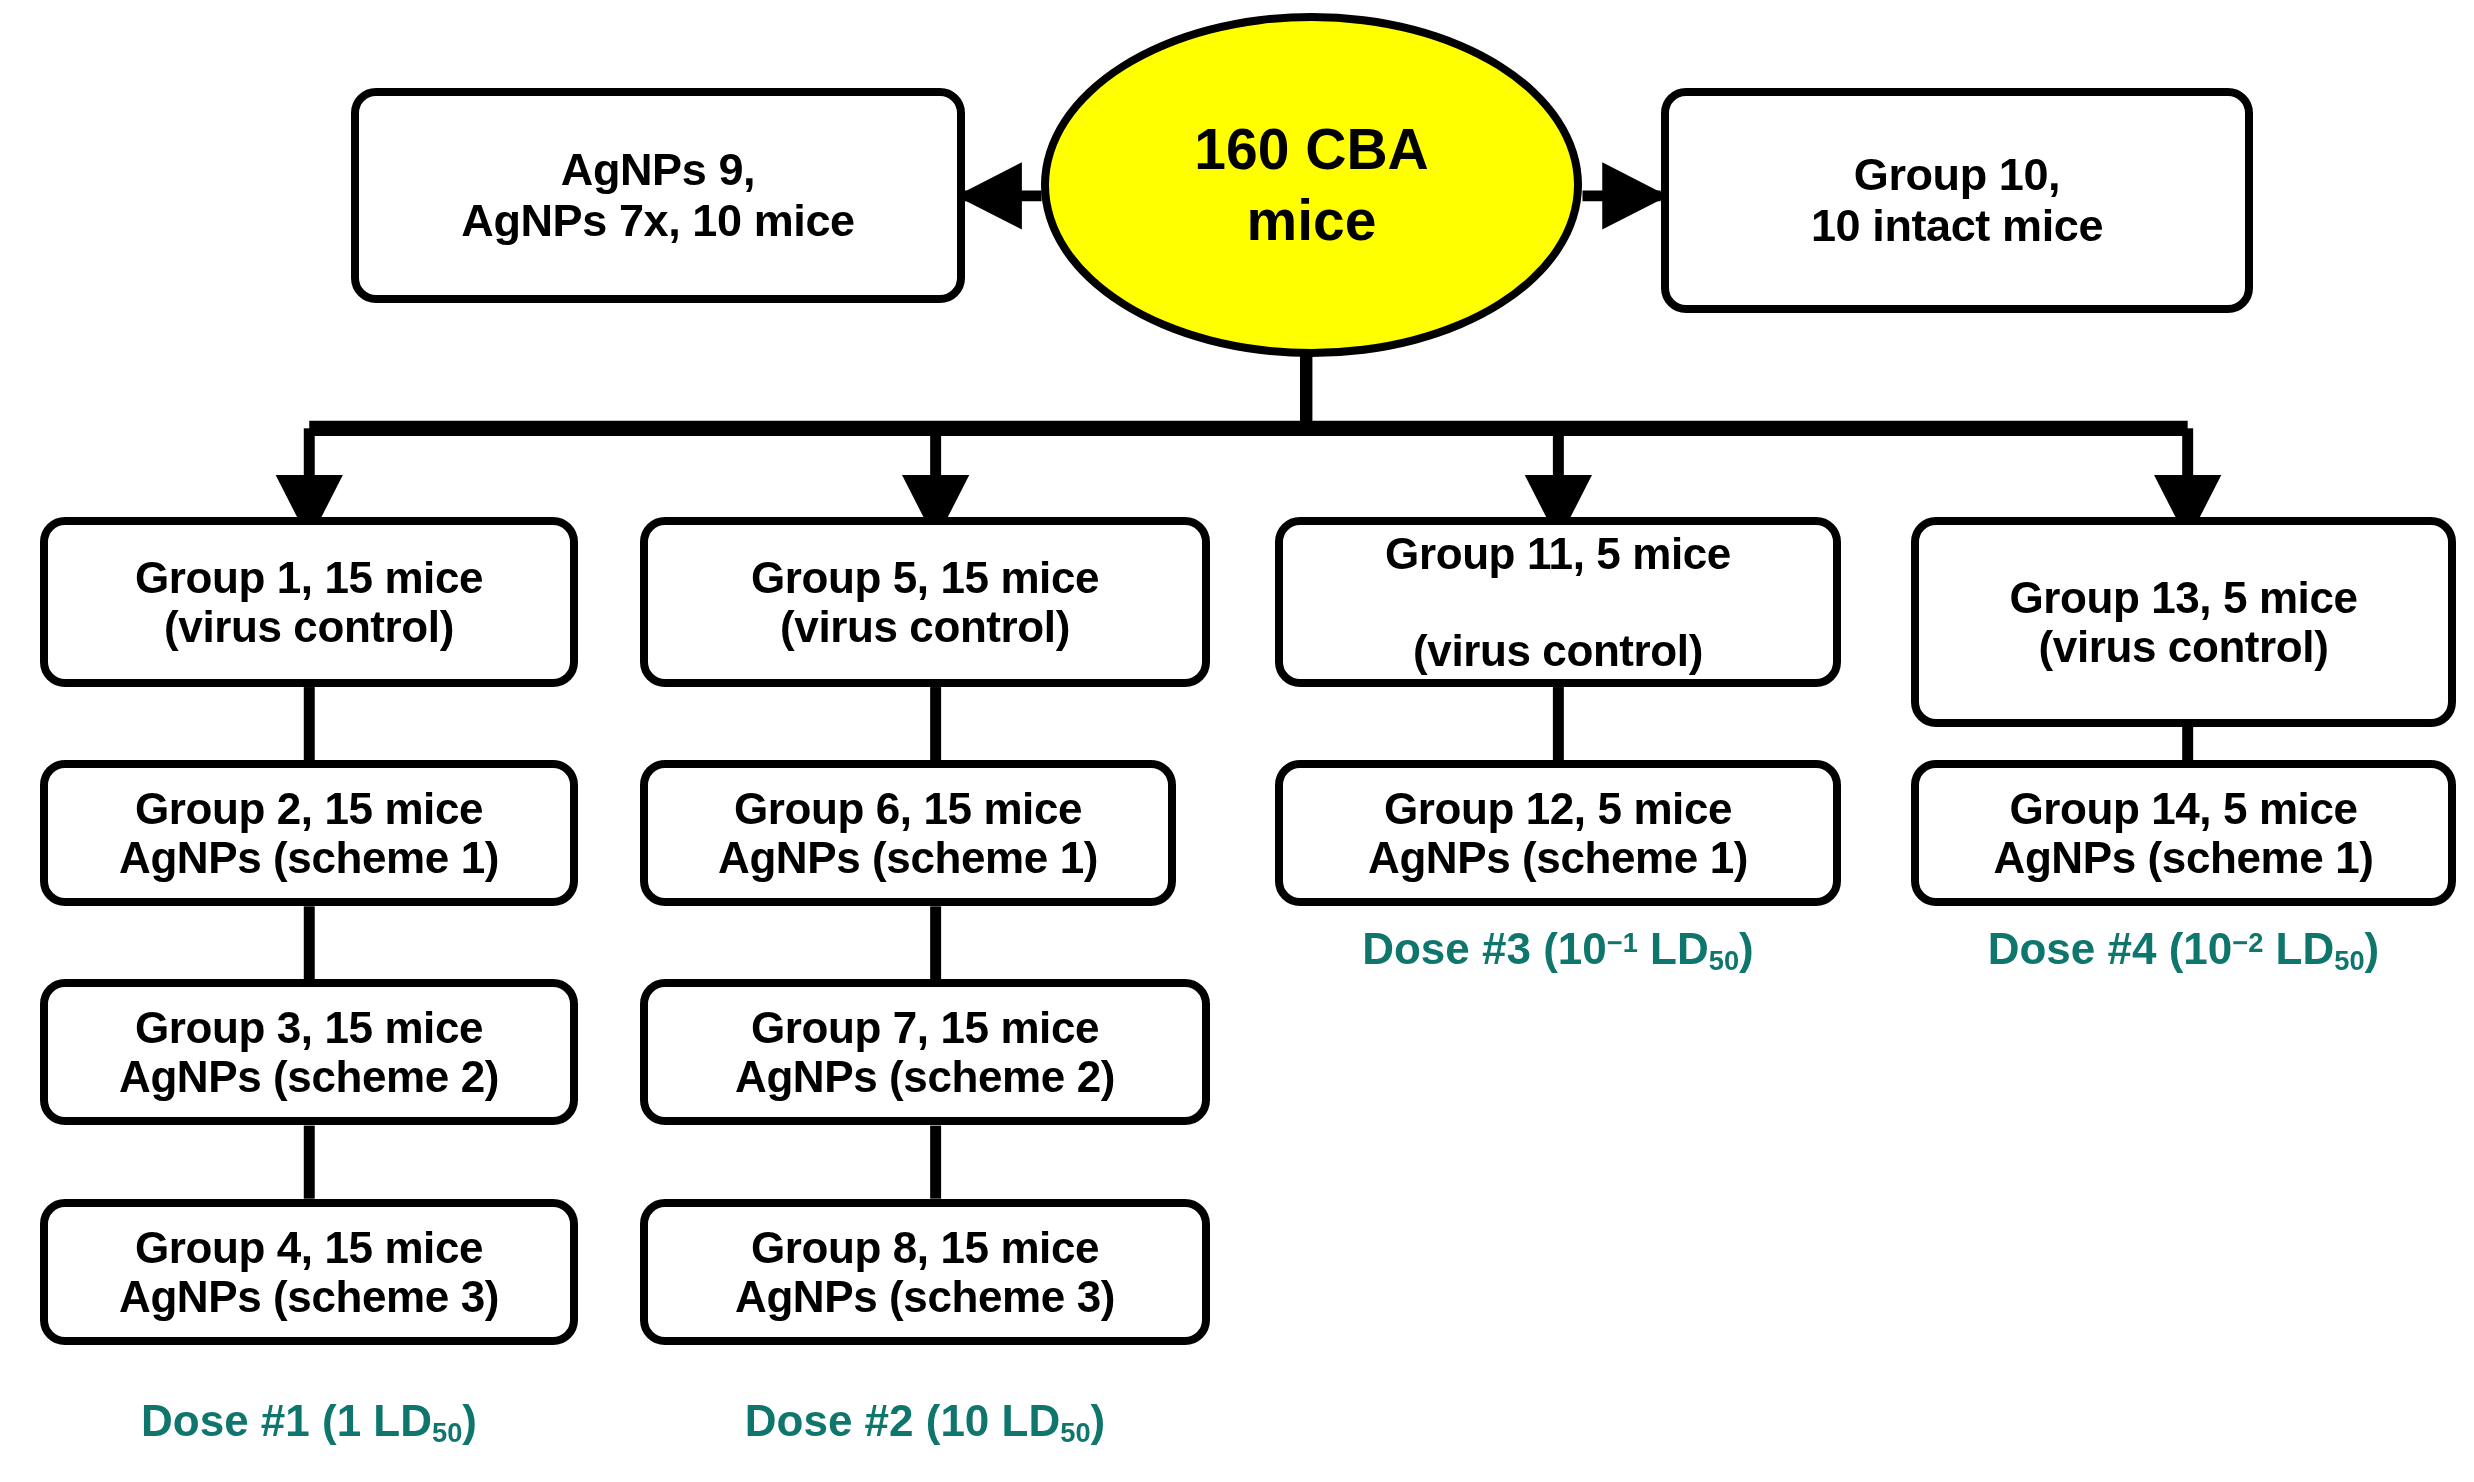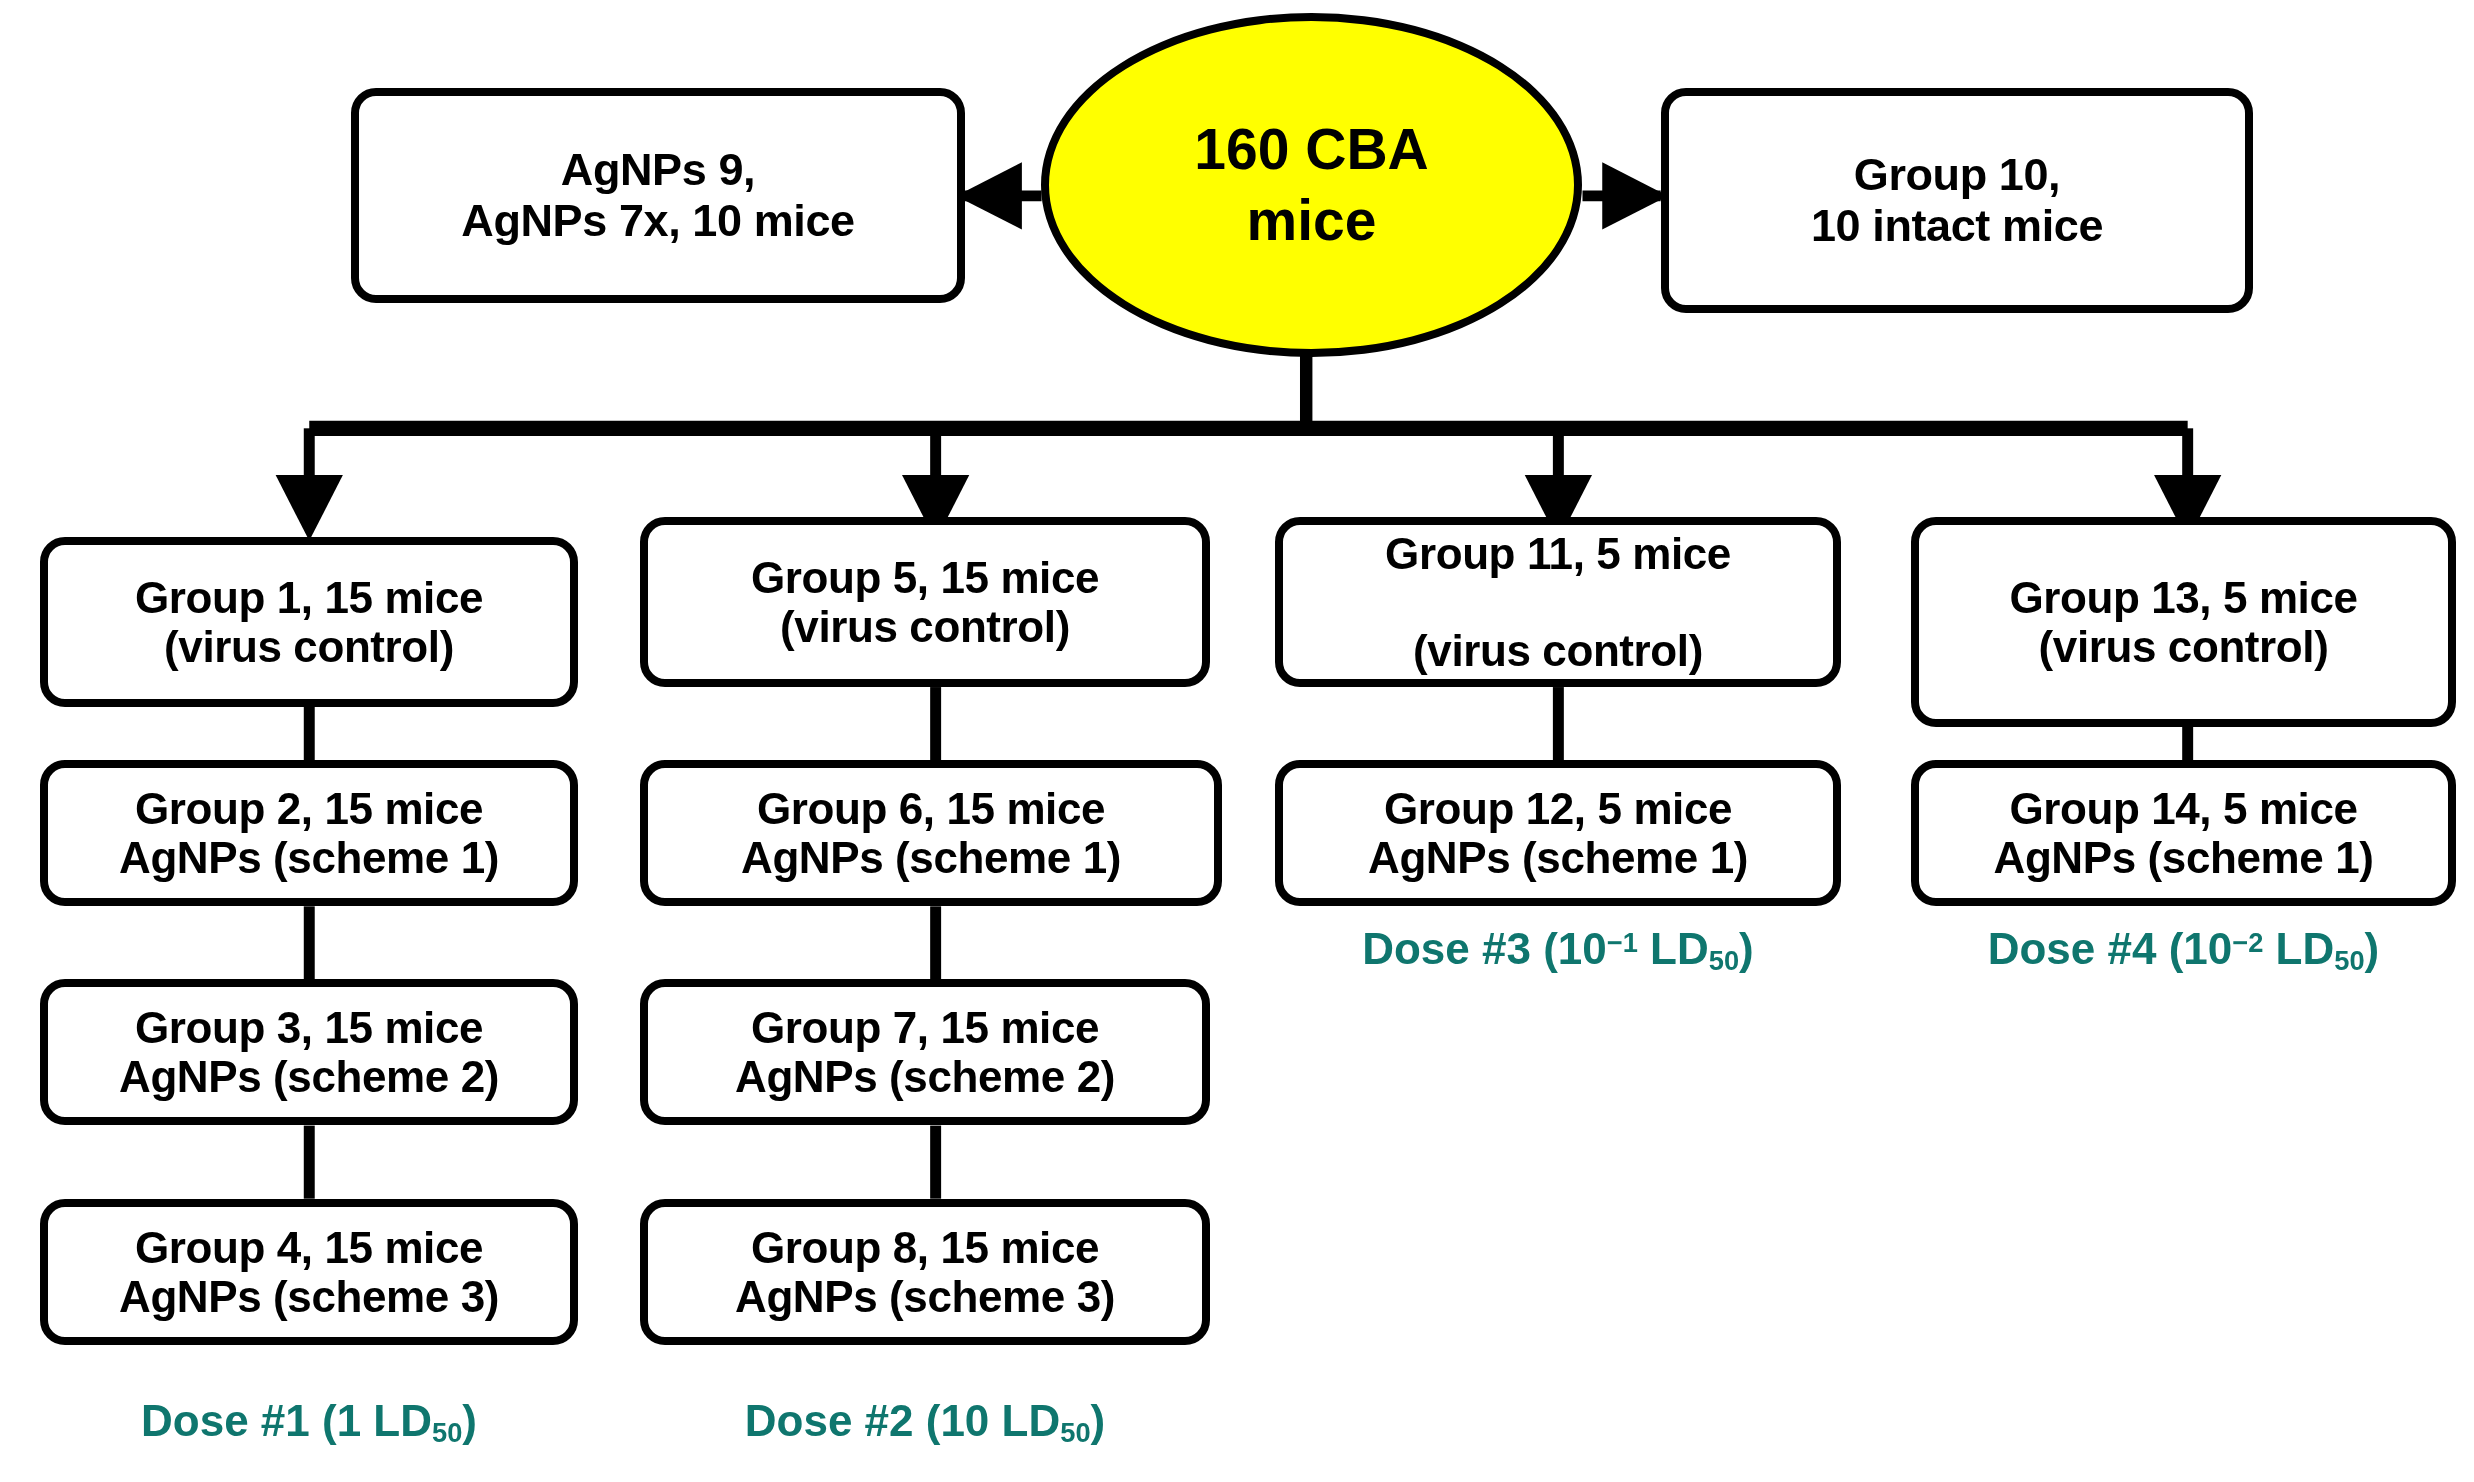--- a/index.html
+++ b/index.html
@@ -146,21 +146,21 @@
   <div class="node" style="left:351px; top:88px; width:614px; height:215px; font-size:45px;">
     <span class="ln">AgNPs 9,</span>
     <span class="ln">AgNPs 7x, 10 mice</span>
   </div>
 
   <div class="node" style="left:1661px; top:88px; width:592px; height:225px; font-size:45px;">
     <span class="ln">Group 10,</span>
     <span class="ln">10 intact mice</span>
   </div>
 
-  <div class="node" style="left:40px; top:517px; width:538px; height:170px; font-size:44px;margin-top:20px;">
+  <div class="node" style="left:40px; top:517px; width:538px; height:170px; font-size:44px;">
     <span class="ln">Group 1, 15 mice</span>
     <span class="ln">(virus control)</span>
   </div>
   <div class="node" style="left:40px; top:760px; width:538px; height:146px; font-size:44px;">
     <span class="ln">Group 2, 15 mice</span>
     <span class="ln">AgNPs (scheme 1)</span>
   </div>
   <div class="node" style="left:40px; top:979px; width:538px; height:146px; font-size:44px;">
     <span class="ln">Group 3, 15 mice</span>
     <span class="ln">AgNPs (scheme 2)</span>
@@ -170,21 +170,21 @@
     <span class="ln">AgNPs (scheme 3)</span>
   </div>
   <div class="caption" style="left:40px; top:1399px; width:538px; font-size:44px;">
     <span>Dose #1 (1 LD</span><sub>50</sub><span>)</span>
   </div>
 
   <div class="node" style="left:640px; top:517px; width:570px; height:170px; font-size:44px;">
     <span class="ln">Group 5, 15 mice</span>
     <span class="ln">(virus control)</span>
   </div>
-  <div class="node" style="left:640px; top:760px; width:582px; height:146px; font-size:44px;">
+  <div class="node" style="left:640px; top:760px; width:536px; height:146px; font-size:44px;">
     <span class="ln">Group 6, 15 mice</span>
     <span class="ln">AgNPs (scheme 1)</span>
   </div>
   <div class="node" style="left:640px; top:979px; width:570px; height:146px; font-size:44px;">
     <span class="ln">Group 7, 15 mice</span>
     <span class="ln">AgNPs (scheme 2)</span>
   </div>
   <div class="node" style="left:640px; top:1199px; width:570px; height:146px; font-size:44px;">
     <span class="ln">Group 8, 15 mice</span>
     <span class="ln">AgNPs (scheme 3)</span>

